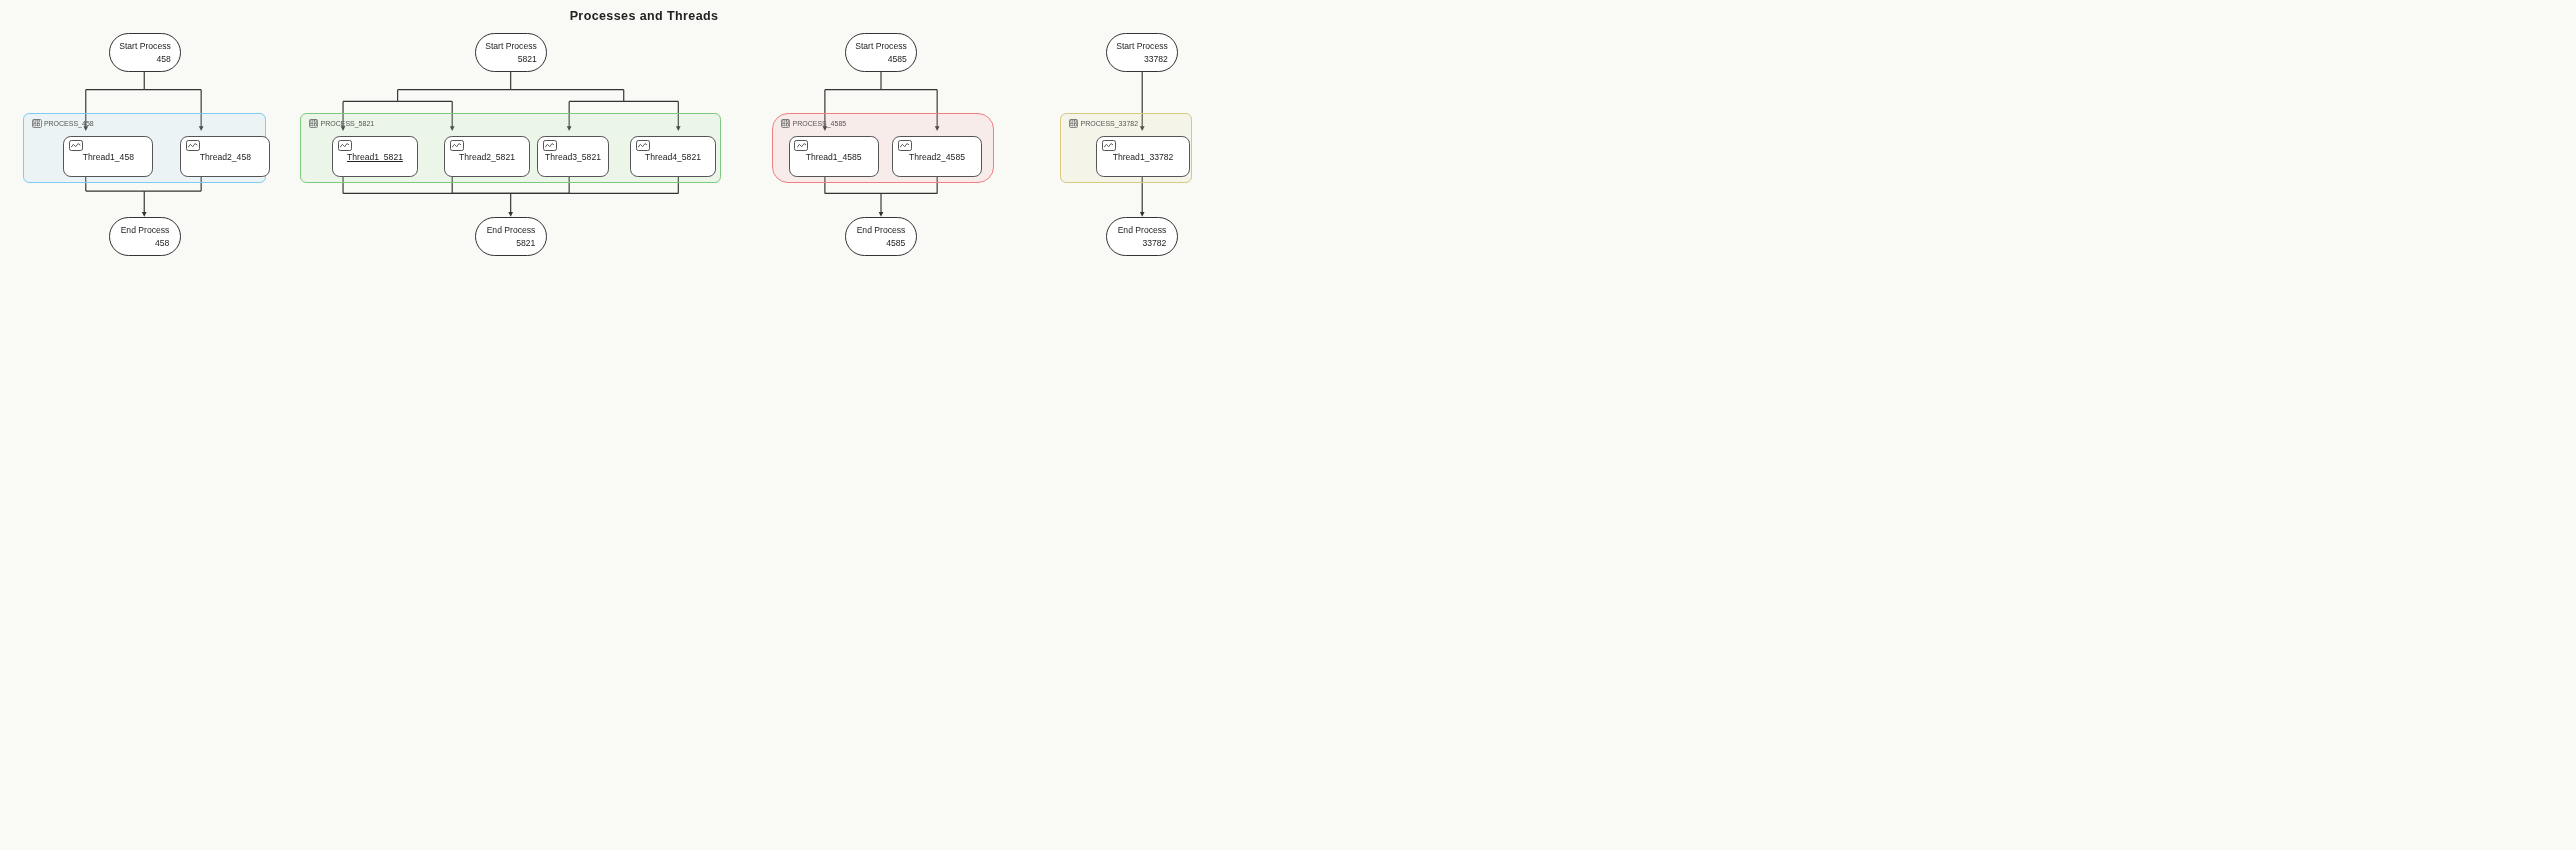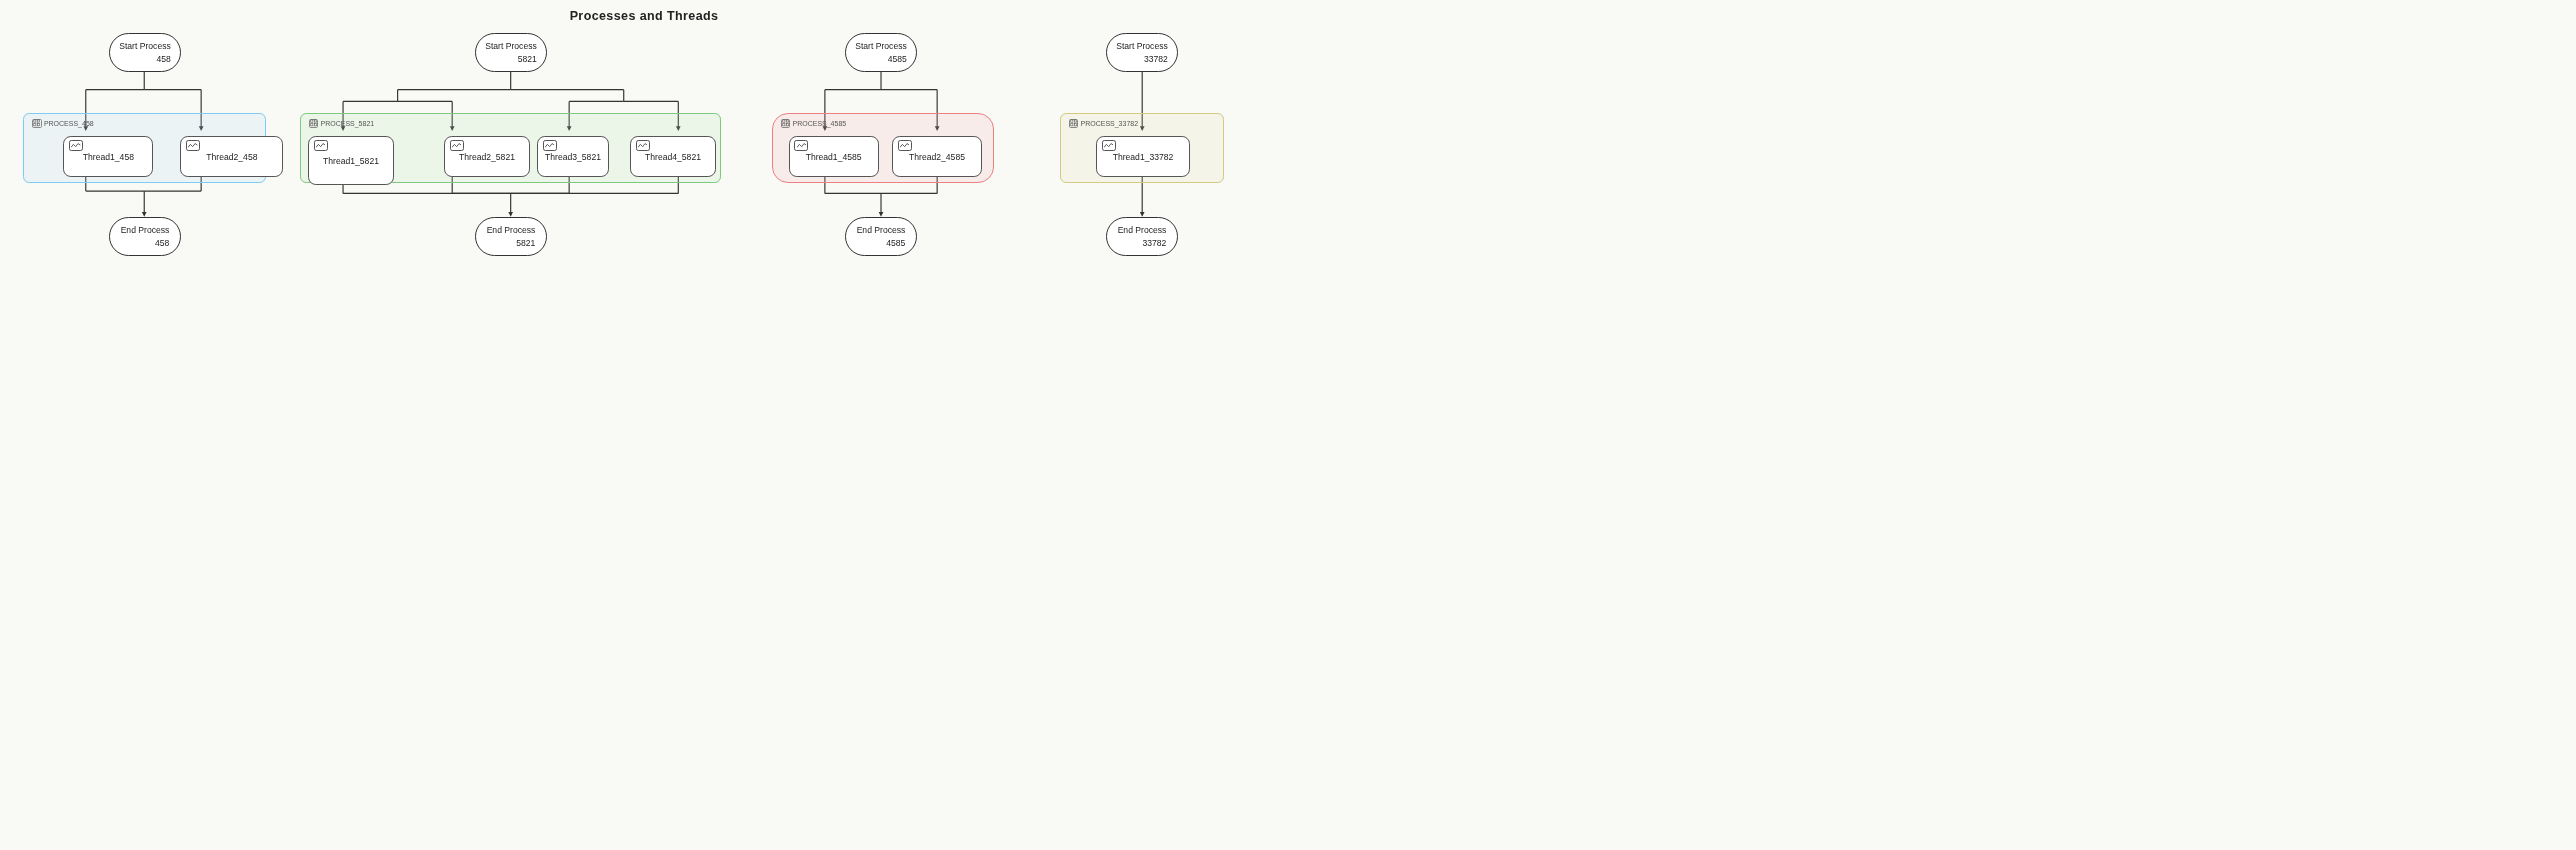--- a/index.html
+++ b/index.html
@@ -201,21 +201,21 @@
 
     <div class="node-rect" style="left:39px; top:22px; width:90px; height:41px;">
       <div class="thread-icon">
         <svg viewBox="0 0 12 10">
             <polyline points="0,7 3,3 6,6 9,2 12,4" fill="none" stroke="#555" stroke-width="1.2"></polyline>
           </svg>
       </div>
       <span>Thread1_458</span>
     </div>
 
-    <div class="node-rect" style="left:156px; top:22px; width:103px; height:41px;">
+    <div class="node-rect" style="left:156px; top:22px; width:90px; height:41px;">
       <div class="thread-icon">
         <svg viewBox="0 0 12 10">
             <polyline points="0,7 3,3 6,6 9,2 12,4" fill="none" stroke="#555" stroke-width="1.2"></polyline>
           </svg>
       </div>
       <span>Thread2_458</span>
     </div>
   </div>
 
   <div class="node-oval" style="left:109px; top:217px; width:72px; height:39px;">
@@ -232,21 +232,21 @@
         <svg width="7.8" height="7.8" viewBox="0 0 10 10">
             <rect x="1" y="1" width="3" height="3" fill="none" stroke="#555" stroke-width="0.8"></rect>
             <rect x="6" y="1" width="3" height="3" fill="none" stroke="#555" stroke-width="0.8"></rect>
             <rect x="1" y="6" width="3" height="3" fill="none" stroke="#555" stroke-width="0.8"></rect>
             <rect x="6" y="6" width="3" height="3" fill="none" stroke="#555" stroke-width="0.8"></rect>
           </svg>
       </span>
       <span>PROCESS_5821</span>
     </div>
 
-    <div class="node-rect" style="left:7px; top:22px; width:86px; height:49px;">
+    <div class="node-rect" style="left:31px; top:22px; width:86px; height:41px;text-decoration:underline;">
       <div class="thread-icon">
         <svg viewBox="0 0 12 10">
             <polyline points="0,7 3,3 6,6 9,2 12,4" fill="none" stroke="#555" stroke-width="1.2"></polyline>
           </svg>
       </div>
       <span>Thread1_5821</span>
     </div>
 
     <div class="node-rect" style="left:143px; top:22px; width:86px; height:41px;">
       <div class="thread-icon">
@@ -317,21 +317,21 @@
   </div>
 
   <div class="node-oval" style="left:845px; top:217px; width:72px; height:39px;">
     <span>End Process<br>4585</span>
   </div>
 
   <div class="node-oval" style="left:1106px; top:33px; width:72px; height:39px;">
     <span>Start Process<br>33782</span>
   </div>
 
-  <div class="process-group group-yellow" style="left:1060px; top:113px; width:164px; height:70px;">
+  <div class="process-group group-yellow" style="left:1060px; top:113px; width:132px; height:70px;">
     <div class="process-group-label">
       <span class="process-group-icon">
         <svg width="7.8" height="7.8" viewBox="0 0 10 10">
             <rect x="1" y="1" width="3" height="3" fill="none" stroke="#555" stroke-width="0.8"></rect>
             <rect x="6" y="1" width="3" height="3" fill="none" stroke="#555" stroke-width="0.8"></rect>
             <rect x="1" y="6" width="3" height="3" fill="none" stroke="#555" stroke-width="0.8"></rect>
             <rect x="6" y="6" width="3" height="3" fill="none" stroke="#555" stroke-width="0.8"></rect>
           </svg>
       </span>
       <span>PROCESS_33782</span>

